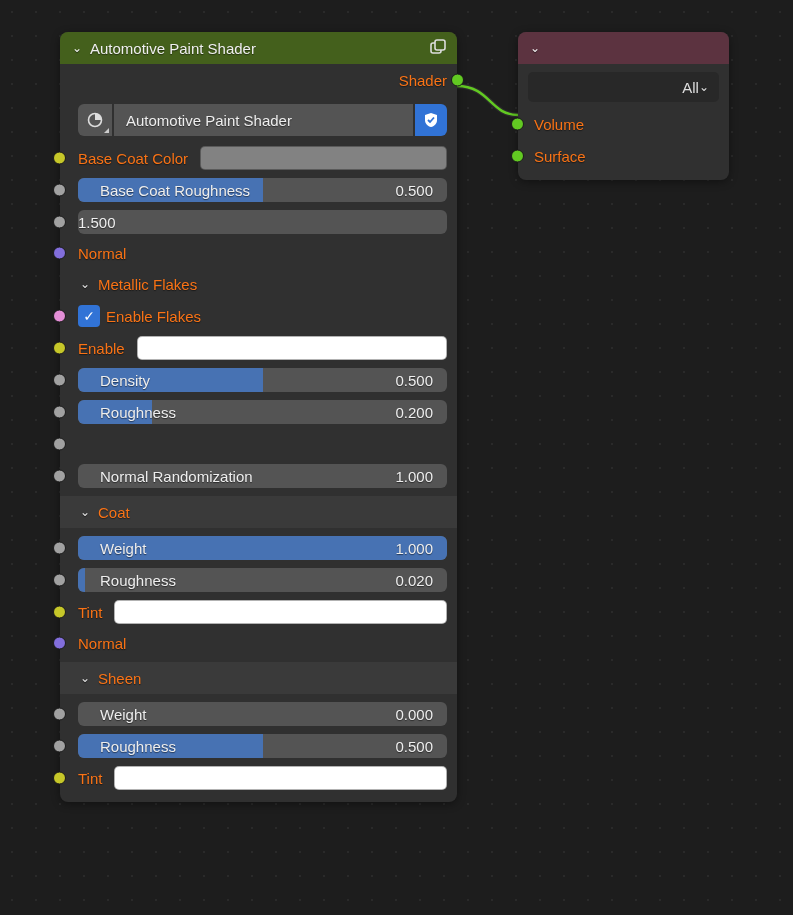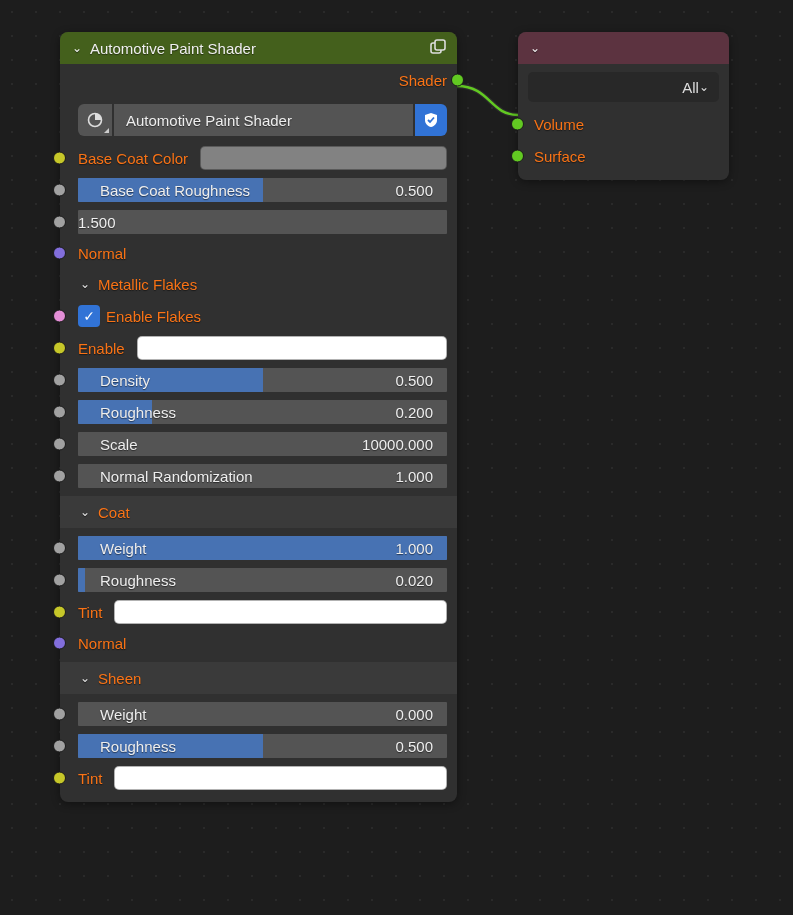--- a/index.html
+++ b/index.html
@@ -136,21 +136,21 @@
   }
   .swatch.wide { flex: 1; margin-left: 12px; }
   .swatch.grey828282 { background: #828282; }
   .swatch.white { background: #fff; }
 
   .slider {
     position: relative;
     flex: 1;
     height: 24px;
     background: #545454;
-    border-radius: 1px;
+    border-radius: 6px;
     overflow: hidden;
     display: flex;
     align-items: center;
     text-shadow: 0 1px 1px rgba(0,0,0,0.5);
   }
   .slider .fill {
     position: absolute;
     left: 0; top: 0; bottom: 0;
     background: #4772b3;
   }
@@ -312,25 +312,20 @@
       <span class="socket left c-grey"></span>
       <div class="slider">
         <div class="fill" style="width:20%"></div>
         <span class="s-label">Roughness</span>
         <span class="s-value">0.200</span>
       </div>
     </div>
 
     <div class="row">
       <span class="socket left c-grey"></span>
-      <div class="slider">
-        <div class="fill" style="width:0%"></div>
-        <span class="s-label">Scale</span>
-        <span class="s-value">10000.000</span>
-      </div>
     </div>
 
     <div class="row">
       <span class="socket left c-grey"></span>
       <div class="slider">
         <div class="fill" style="width:0%"></div>
         <span class="s-label">Normal Randomization</span>
         <span class="s-value">1.000</span>
       </div>
     </div>

